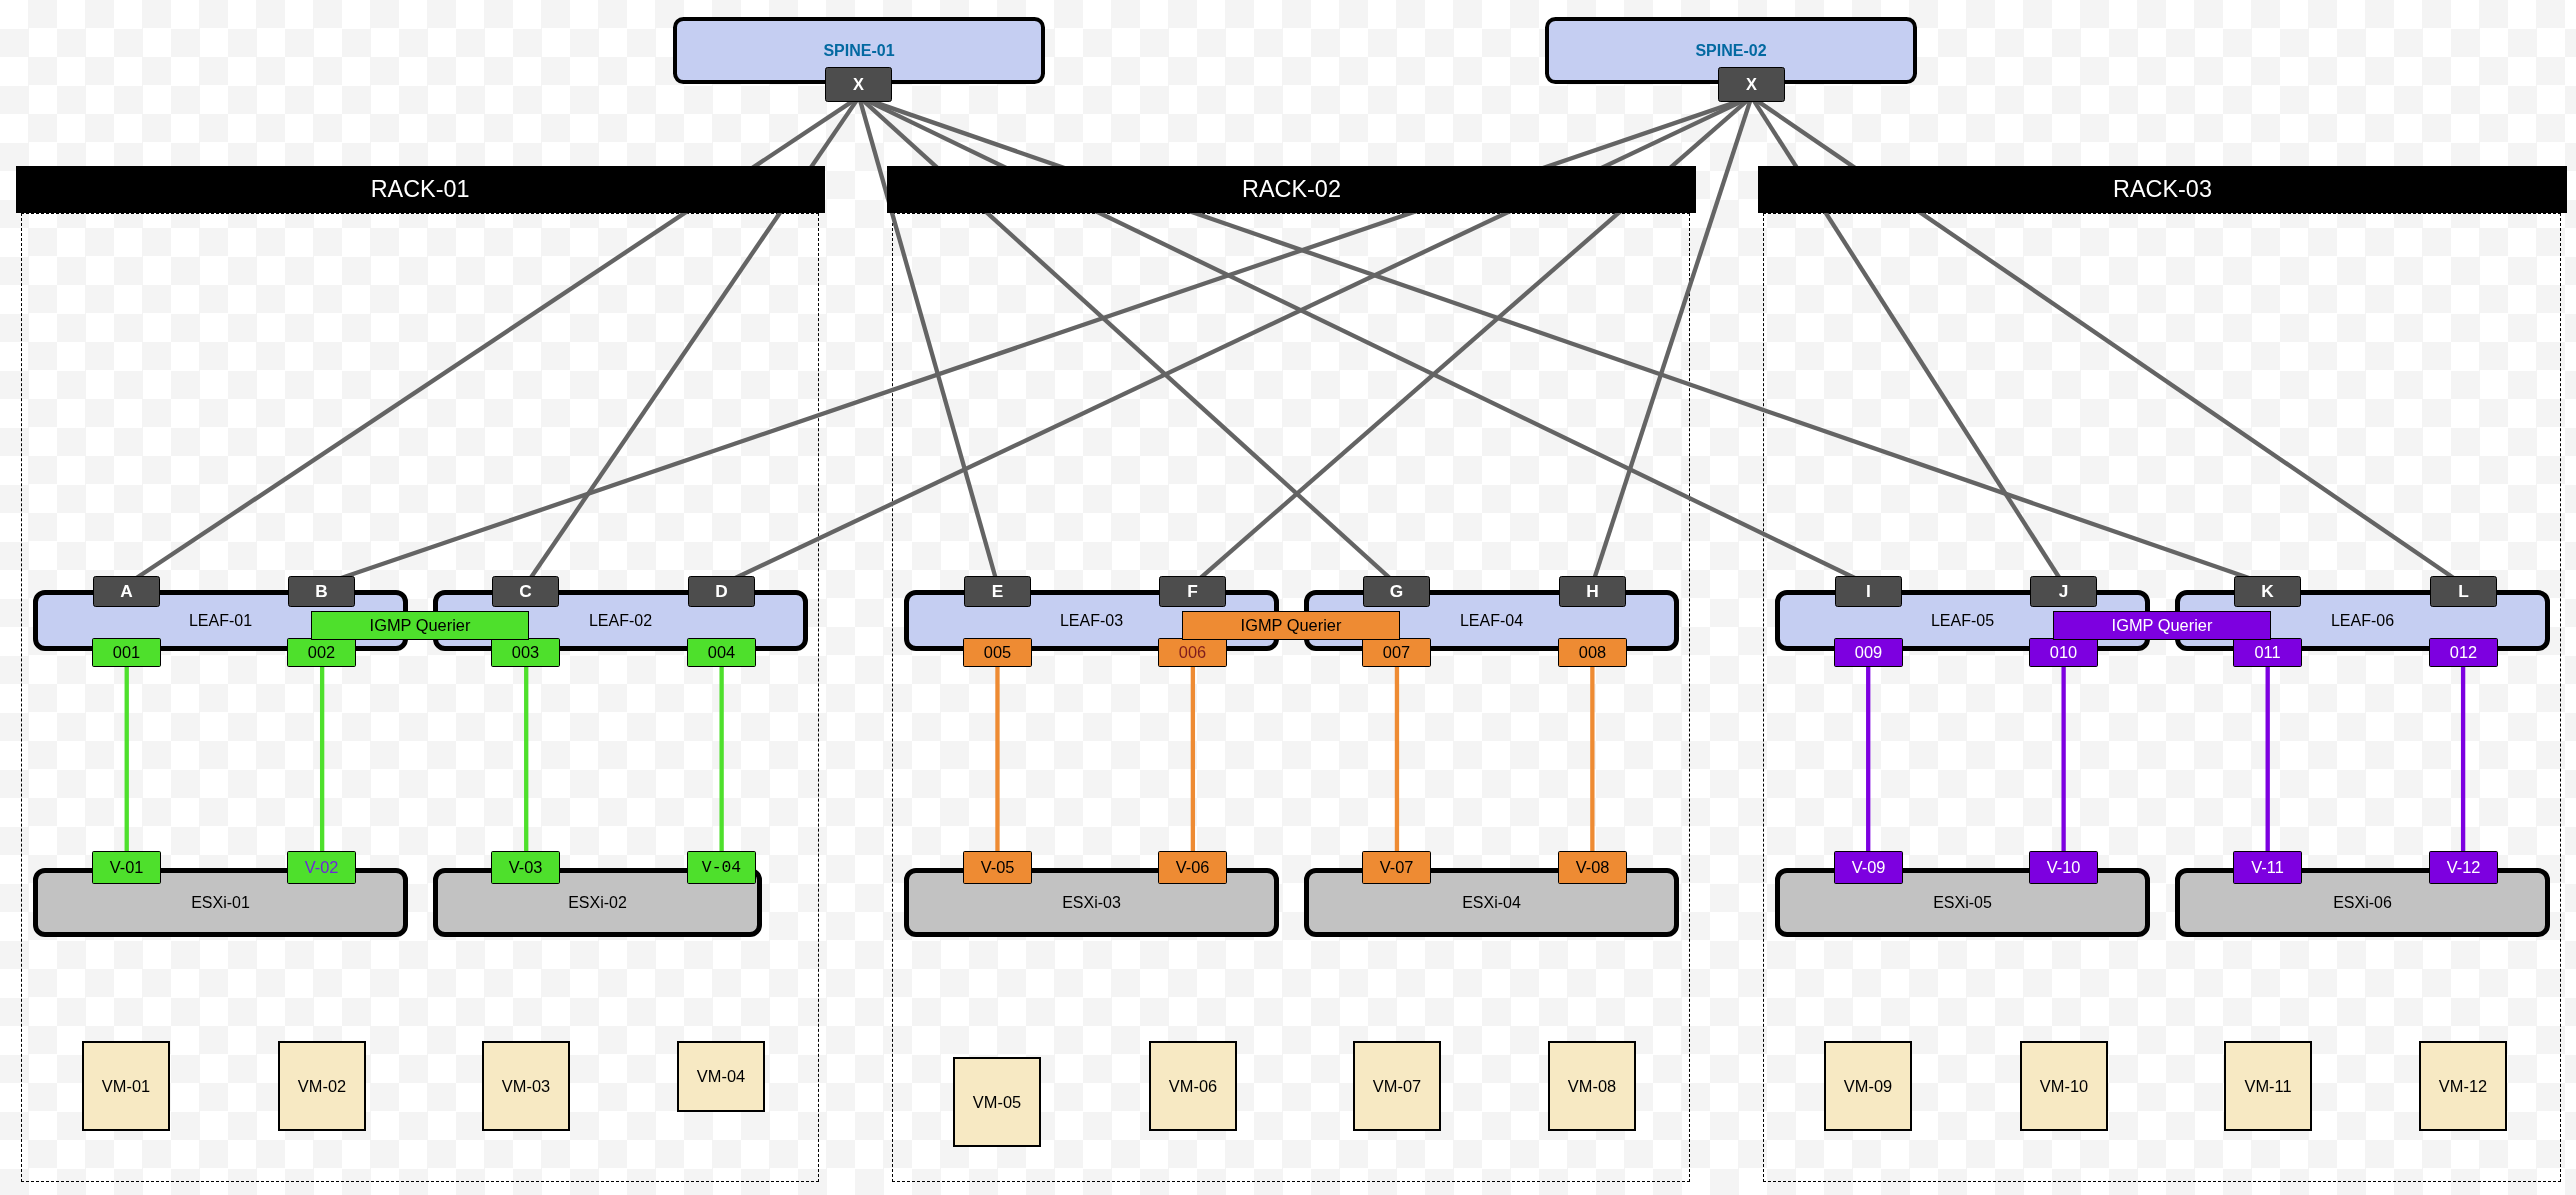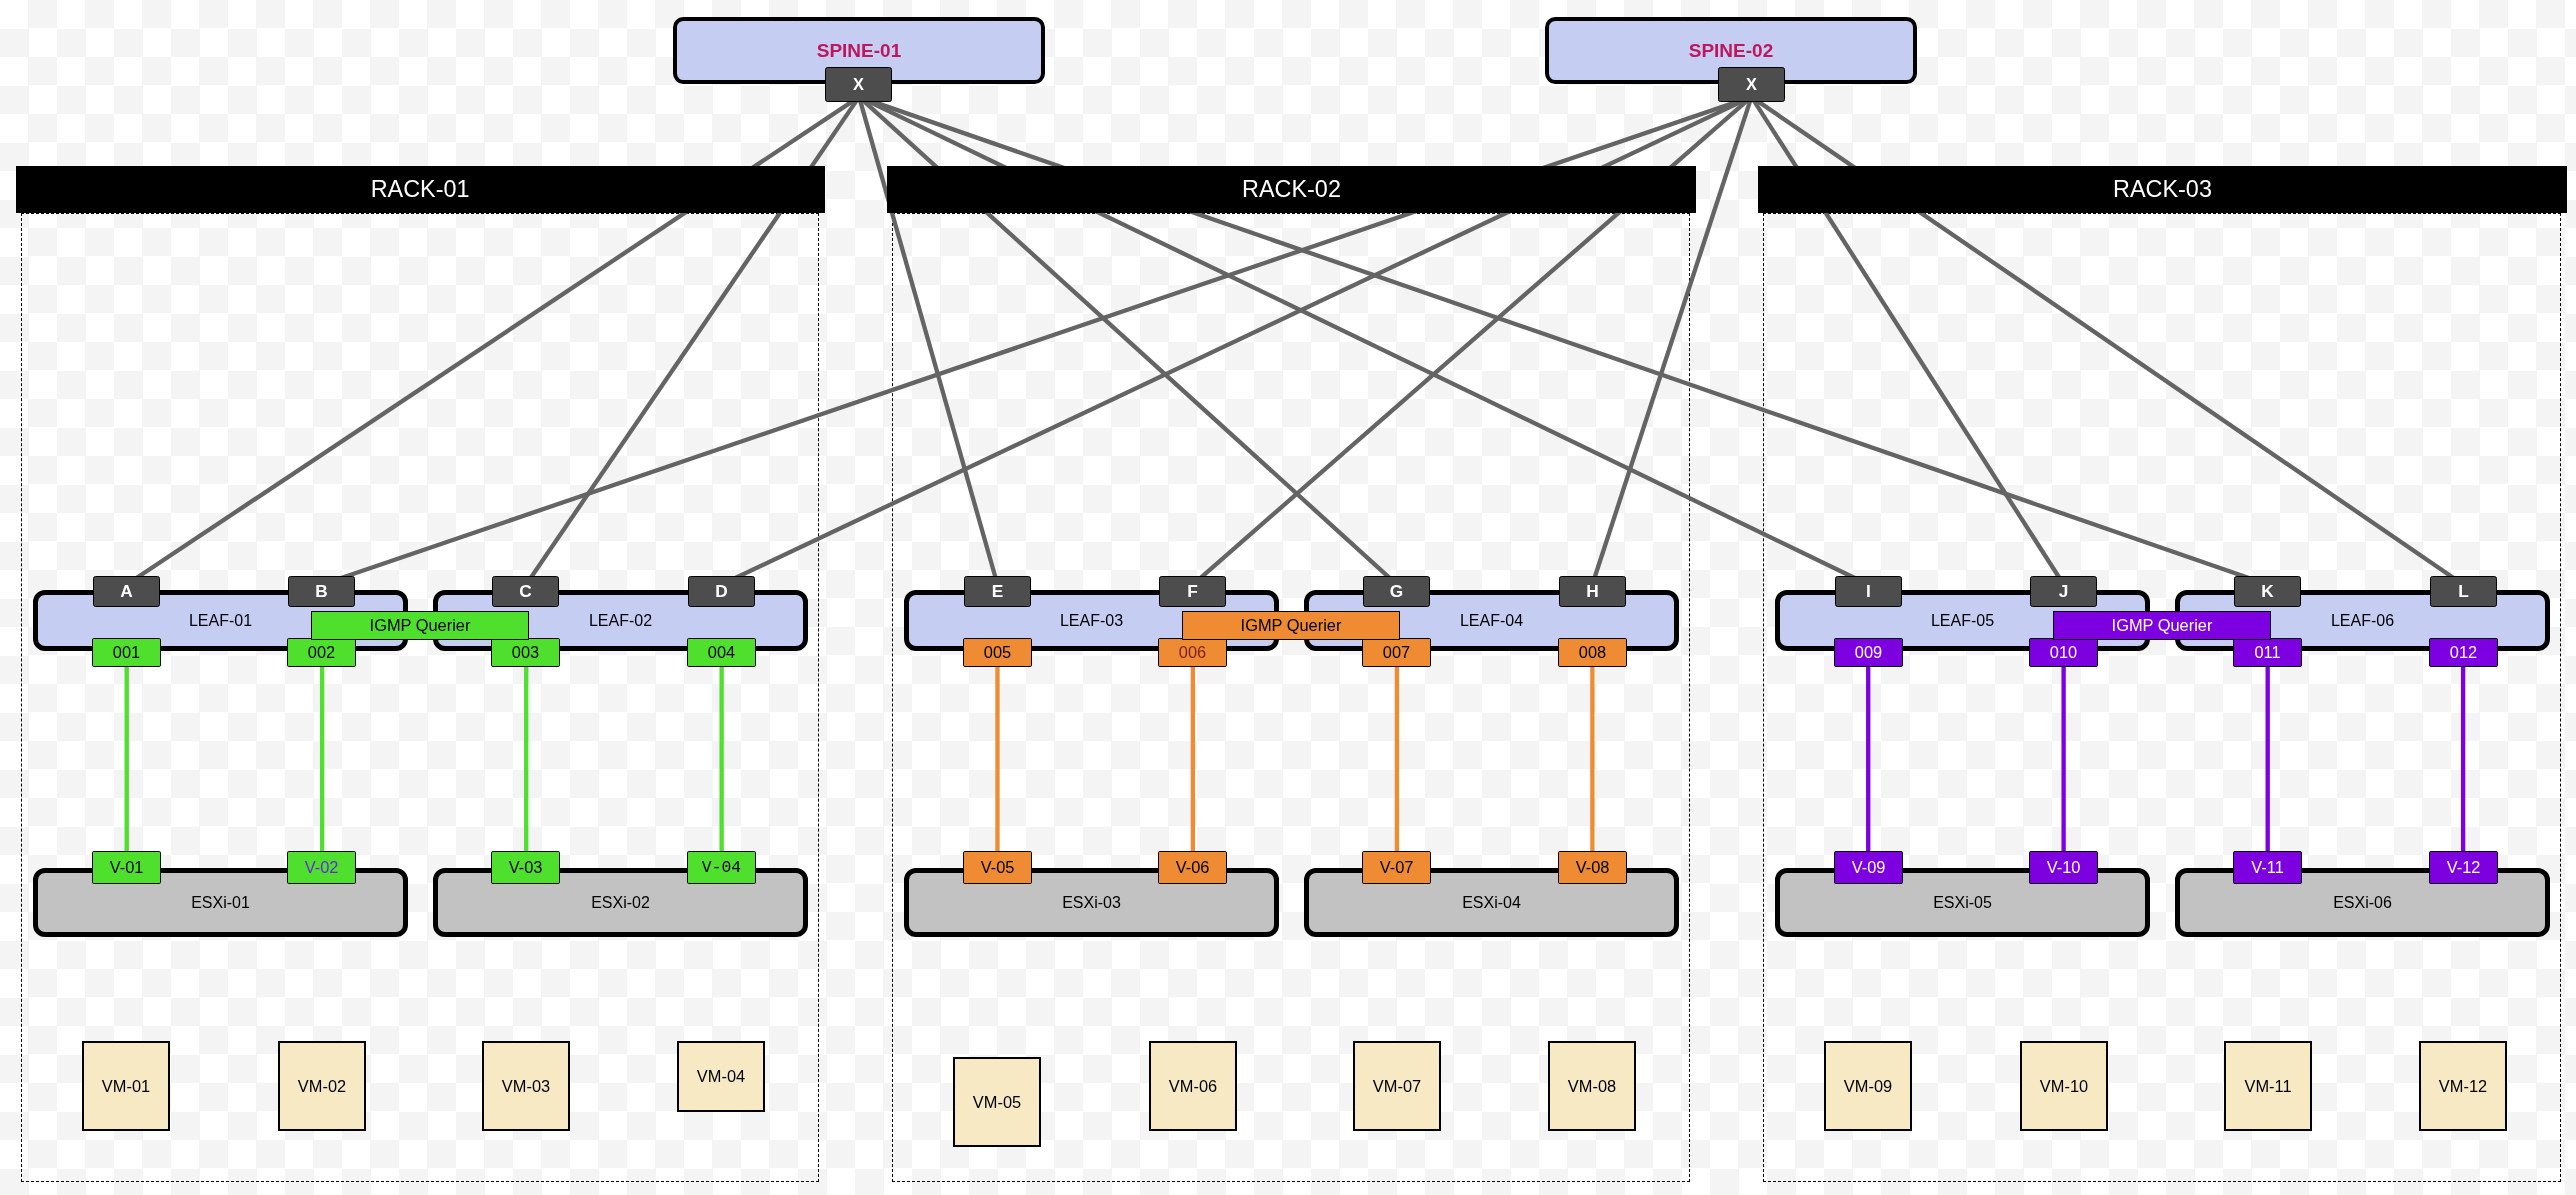--- a/index.html
+++ b/index.html
@@ -9,21 +9,21 @@
     background-color:#ffffff;
     background-image:conic-gradient(#f4f4f4 0 25%, #ffffff 0 50%, #f4f4f4 0 75%, #ffffff 0);
     background-size:57px 57px;
   }
   .abs{position:absolute;box-sizing:border-box;}
   .flexc{display:flex;align-items:center;justify-content:center;text-align:center;}
   #edges{position:absolute;left:0;top:0;z-index:2;}
   .rack-dash{border:1.7px dashed #000000;background:transparent;z-index:1;}
   .rack-header{background:#000000;color:#ffffff;font-size:23.4px;z-index:3;}
   .big-node{border:5.2px solid #000000;border-radius:12px;font-size:16px;color:#000;z-index:4;}
-  .spine-node{border:4.3px solid #000000;border-radius:10.4px;font-size:19px;font-weight:bold;color:#be185d;z-index:4;}
+  .spine-node{border:4.3px solid #000000;border-radius:10.4px;font-size:16px;font-weight:bold;color:#0369a1;z-index:4;}
   .uplink-port{border:1.7px solid #000000;border-radius:2.6px;color:#ffffff;font-size:17.3px;font-weight:bold;z-index:6;}
   .small-port{border:1.7px solid #000000;border-radius:1.7px;font-size:16.4px;z-index:6;}
   .igmp-badge{border:1.7px solid #000000;font-size:16.4px;z-index:7;}
   .vm-node{border:2.6px solid #000000;font-size:16.4px;z-index:4;}
   .lbl{pointer-events:none;}
 </style>
 </head>
 <body>
 
 <div id="canvas">
@@ -104,21 +104,21 @@
     </div>
     <div class="abs big-node flexc" style="left: 33px; top: 868px; width: 375px; height: 69px; background: rgb(194, 194, 194);">
       <span class="lbl">ESXi-01</span>
     </div>
     <div class="abs small-port flexc" style="left: 92px; top: 851px; width: 69px; height: 33px; background: rgb(78, 224, 44); color: rgb(0, 0, 0);">
       <span class="lbl">V-01</span>
     </div>
     <div class="abs small-port flexc" style="left: 287px; top: 851px; width: 69px; height: 33px; background: rgb(78, 224, 44); color: #6d28d9;">
       <span class="lbl">V-02</span>
     </div>
-    <div class="abs big-node flexc" style="left: 433px; top: 868px; width: 375px; height: 69px; background: rgb(194, 194, 194);">
+    <div class="abs big-node flexc" style="left: 433px; top: 868px; width: 329px; height: 69px; background: rgb(194, 194, 194);">
       <span class="lbl">ESXi-02</span>
     </div>
     <div class="abs small-port flexc" style="left: 491px; top: 851px; width: 69px; height: 33px; background: rgb(78, 224, 44); color: rgb(0, 0, 0);">
       <span class="lbl">V-03</span>
     </div>
     <div class="abs small-port flexc" style="left: 687px; top: 851px; width: 69px; height: 33px; background: rgb(78, 224, 44); color: rgb(0, 0, 0); font-family: Liberation Mono, monospace;">
       <span class="lbl">V-04</span>
     </div>
     <div class="abs vm-node flexc" style="left: 82px; top: 1041px; width: 88px; height: 90px; background: rgb(247, 233, 195);">
       <span class="lbl">VM-01</span>

